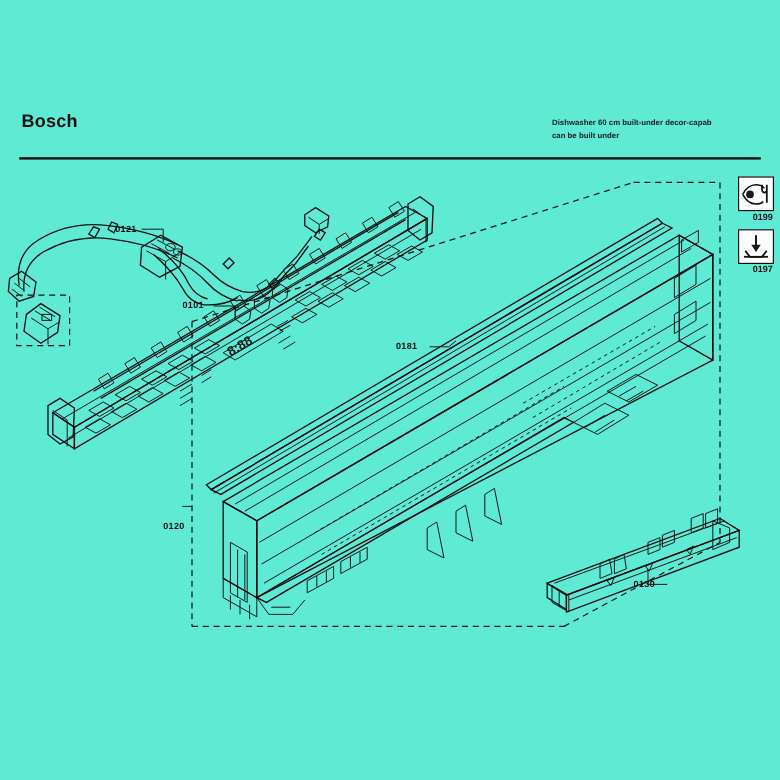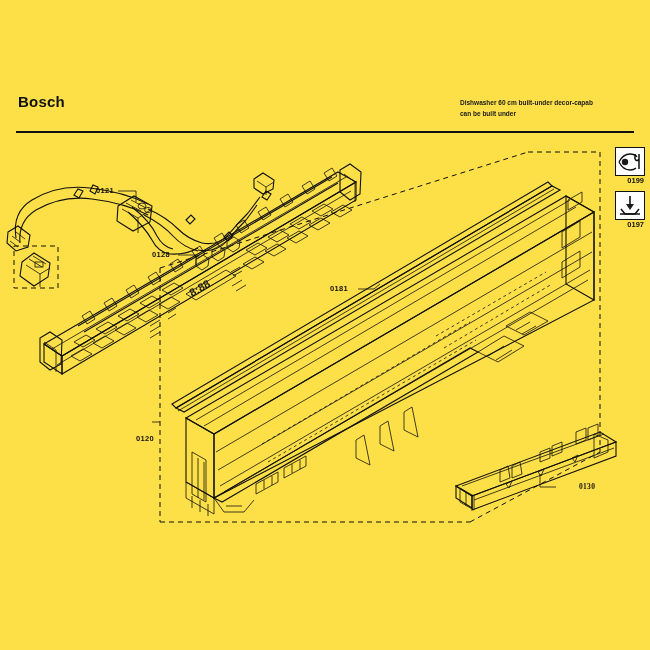--- a/index.html
+++ b/index.html
@@ -1,19 +1,19 @@
 <!DOCTYPE html>
 <html><head>
 <meta charset="utf-8">
 <style>
   html,body{margin:0;padding:0;background:#ffffff;}
   body{width:650px;height:650px;position:relative;overflow:hidden;
        font-family:"Liberation Sans",sans-serif;color:#111;}
 
-  .sheet{position:absolute;inset:0;background:#fde047;}
+  .sheet{position:absolute;inset:0;background:#5eead4;}
 
   
   .brand{position:absolute;left:18px;top:93px;font-size:15px;font-weight:bold;
          letter-spacing:0.2px;color:#111;}
   .subtitle{position:absolute;right:30px;top:97px;width:160px;text-align:left;
             font-size:6.5px;font-weight:bold;line-height:11px;color:#1a1a1a;}
   .subtitle div{white-space:nowrap;}
   .rule{position:absolute;left:16px;top:131px;width:618px;height:2px;background:#111;}
 
   
@@ -285,18 +285,18 @@
       <path class="ln thin" d="M594 434 l14 6 l0 12 l-14 6 z" fill="#f0f0f0"></path>
     </g>
 
     <g>
       <path class="ln thin" d="M556 487 L540 487 L540 474"></path>
     </g>
 
   </svg>
 
   <div class="lbl" style="left:96px;top:186px;">0121</div>
-  <div class="lbl" style="left:152px;top:250px;">0128</div>
+  <div class="lbl" style="left:152px;top:250px;">0101</div>
   <div class="lbl" style="left:330px;top:284px;">0181</div>
   <div class="lbl" style="left:136px;top:434px;">0120</div>
-  <div class="lbl" style="left:579px;top:482px;font-family:Liberation Serif, serif;">0130</div>
+  <div class="lbl" style="left:528px;top:482px;">0130</div>
 
 </div>
 
 </body></html>

